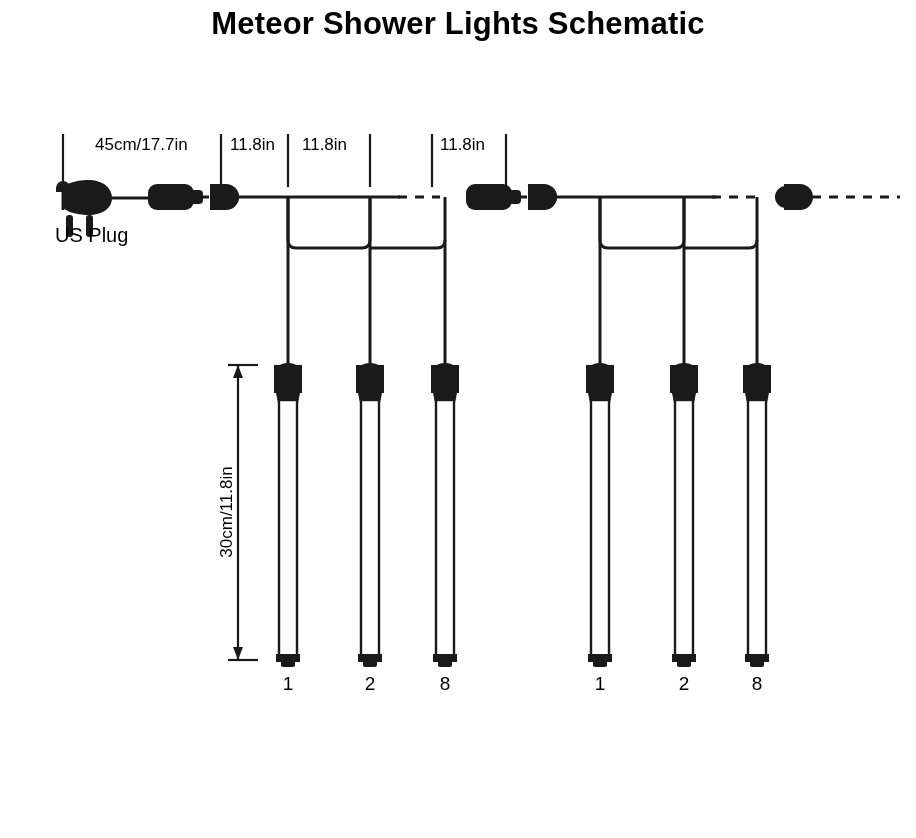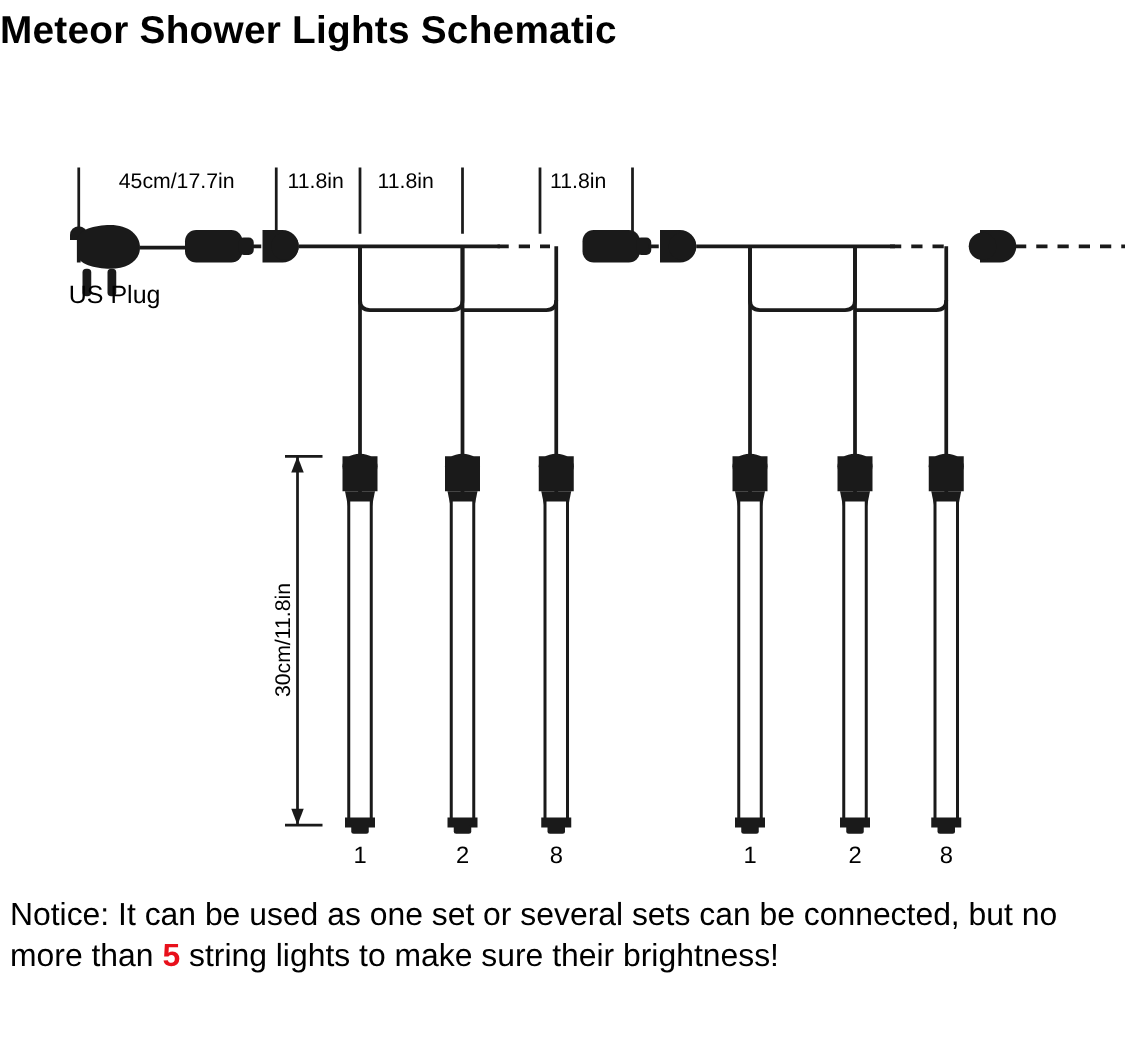--- a/index.html
+++ b/index.html
@@ -19,20 +19,21 @@
     position: relative;
     width: 916px;
     height: 838px;
     background: #ffffff;
   }
   #title {
     position: absolute;
     top: 6px;
     left: 0;
     width: 916px;
+    text-align: center;
     font-size: 31px;
     font-weight: bold;
     letter-spacing: 0.2px;
     color: #000000;
   }
   #diagram {
     position: absolute;
     top: 60px;
     left: 0;
     width: 916px;
@@ -218,17 +219,14 @@
       <text x="288" y="630">1</text>
       <text x="370" y="630">2</text>
       <text x="445" y="630">8</text>
       <text x="600" y="630">1</text>
       <text x="684" y="630">2</text>
       <text x="757" y="630">8</text>
     </g>
 
   </svg>
 
-  <div id="notice">
-    <span>Notice: It can be used as one set or several sets can be connected, but no more than </span><span class="hl">5</span><span> string lights to make sure their brightness!</span>
-  </div>
 
 </div>
 
 </body></html>

